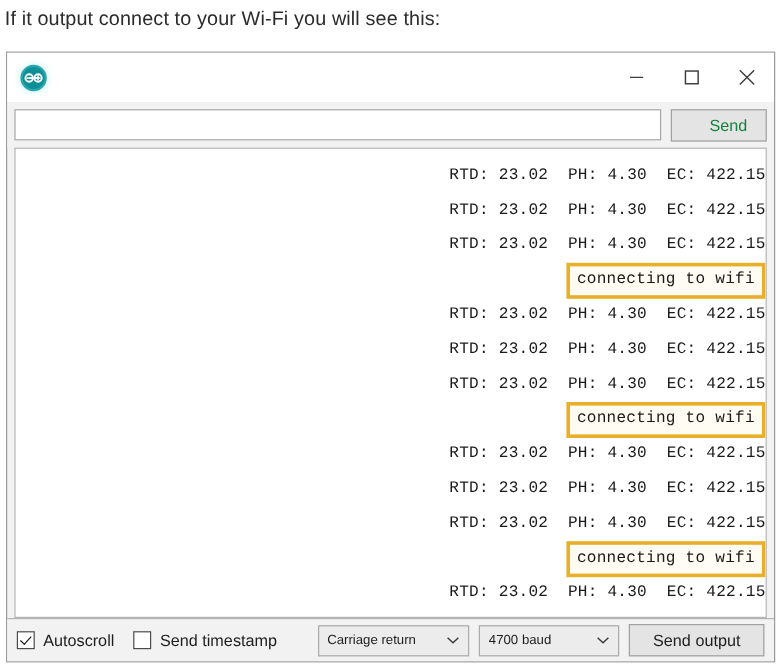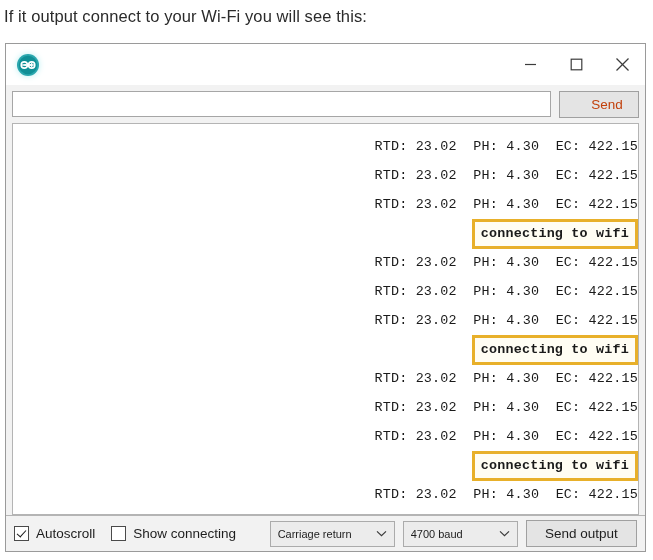--- a/index.html
+++ b/index.html
@@ -104,21 +104,21 @@
   .send-btn {
     flex: 0 0 auto;
     margin-left: 8px;
     width: 80px;
     height: 27px;
     background: #e4e4e4;
     border: 1px solid #a0a0a0;
     box-sizing: border-box;
     font-family: "Liberation Sans", sans-serif;
     font-size: 13.5px;
-    color: #c2410c;
+    color: #15803d;
     display: flex;
     align-items: center;
     justify-content: center;
     cursor: default;
     padding-left: 16px;
   }
 
   
   .console {
     flex: 1 1 auto;
@@ -139,21 +139,20 @@
     line-height: 29px;
     white-space: pre;
     letter-spacing: 0.2px;
   }
   .line.data {
     padding-left: 17px;
   }
   .line.status {
     padding-left: 12px;
     height: 29px;
-    font-weight: bold;
   }
   .status-box {
     display: inline-block;
     border: 3px solid #e8b02a;
     background: #fffdf3;
     padding: 0 6px 0 6px;
     line-height: 24px;
     height: 24px;
     box-sizing: content-box;
     margin-left: -1px;
@@ -307,21 +306,21 @@
       </div>
   </div>
 
   <div class="toolbar">
     <div class="chk-group">
       <div class="chk-box checked"></div>
       <div class="chk-label">Autoscroll</div>
     </div>
     <div class="chk-group">
       <div class="chk-box"></div>
-      <div class="chk-label">Show connecting</div>
+      <div class="chk-label">Send timestamp</div>
     </div>
     <div class="spacer-a"></div>
     <div class="dropdown dd-carriage">
       <span class="dd-text">Carriage return</span>
       <span class="caret">
         <svg width="11" height="7" viewBox="0 0 11 7">
           <polyline points="1,1.4 5.5,5.6 10,1.4" fill="none" stroke="currentColor" stroke-width="1.2"></polyline>
         </svg>
       </span>
     </div>

